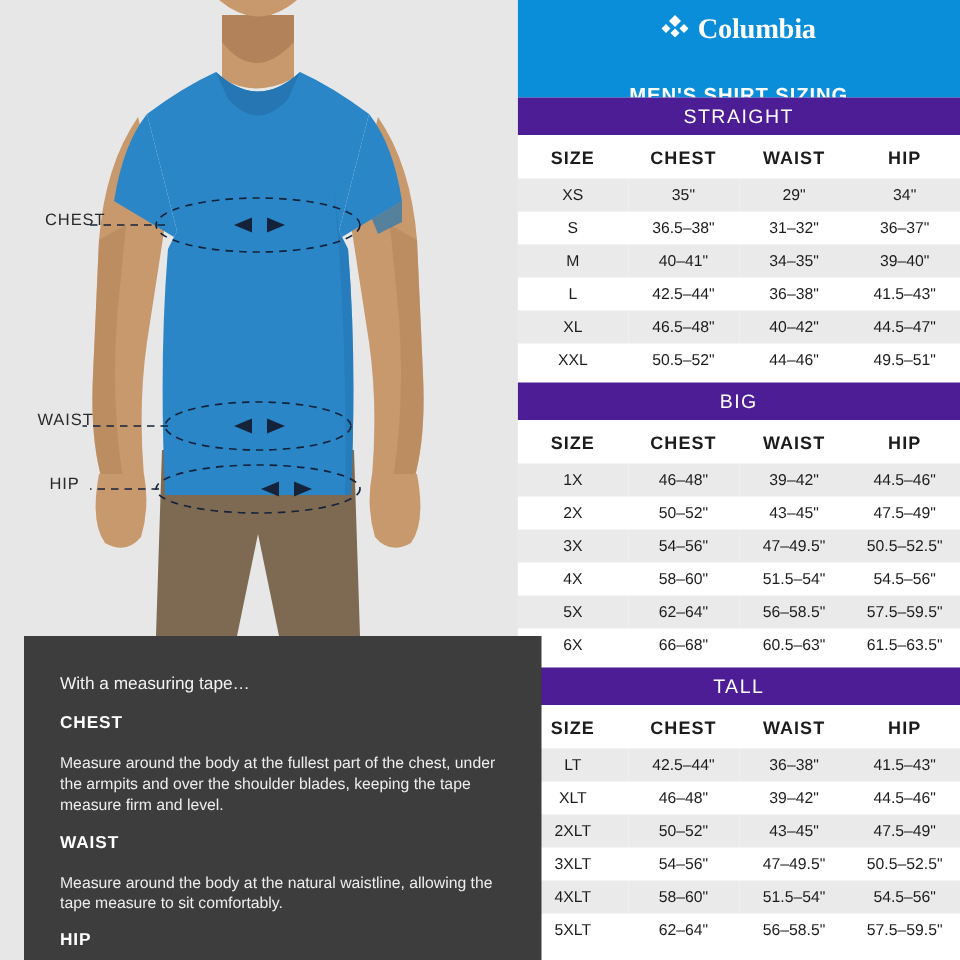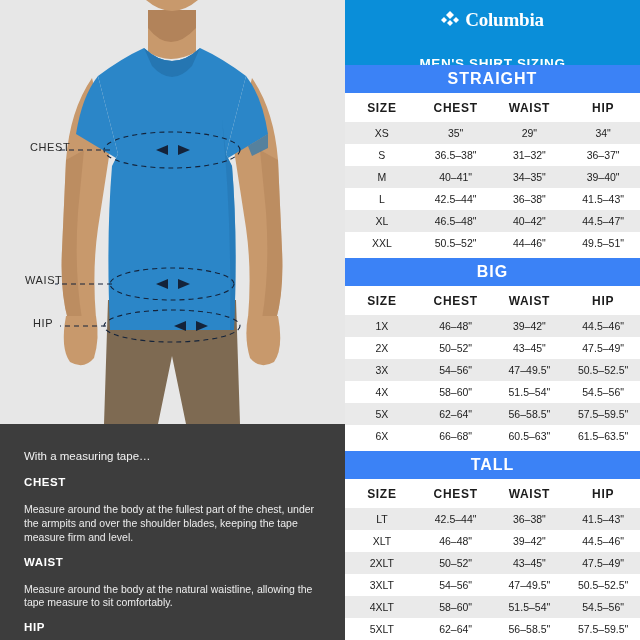--- a/index.html
+++ b/index.html
@@ -44,21 +44,21 @@
     letter-spacing: 0.6px;
     color: #2a2a2a;
     font-weight: 400;
   }
   .lbl-chest { left: 30px; top: 141px; }
   .lbl-waist { left: 25px; top: 274px; }
   .lbl-hip   { left: 33px; top: 317px; }
 
   .notes {
     position: absolute;
-    left: 0;
+    left: 16px;
     top: 424px;
     width: 345px;
     height: 216px;
     background: #3d3d3d;
     color: #ffffff;
     box-sizing: border-box;
     padding: 26px 24px 10px 24px;
   }
   .notes .intro {
     font-size: 11.5px;
@@ -107,25 +107,25 @@
     letter-spacing: -0.2px;
     font-family: "Liberation Serif", serif;
   }
   .brandsub {
     font-size: 13.5px;
     font-weight: bold;
     letter-spacing: 0.6px;
     margin-top: 25px;
   }
   .sectionbar {
-    background: #3b82f6;
+    background: #4c1d95;
     color: #ffffff;
     text-align: center;
-    font-size: 16px;
-    font-weight: bold;
+    font-size: 13px;
+    font-weight: normal;
     letter-spacing: 1px;
     padding: 5px 0 5px 0;
   }
   table.size {
     width: 100%;
     border-collapse: collapse;
     table-layout: fixed;
   }
   table.size th {
     font-size: 12px;

